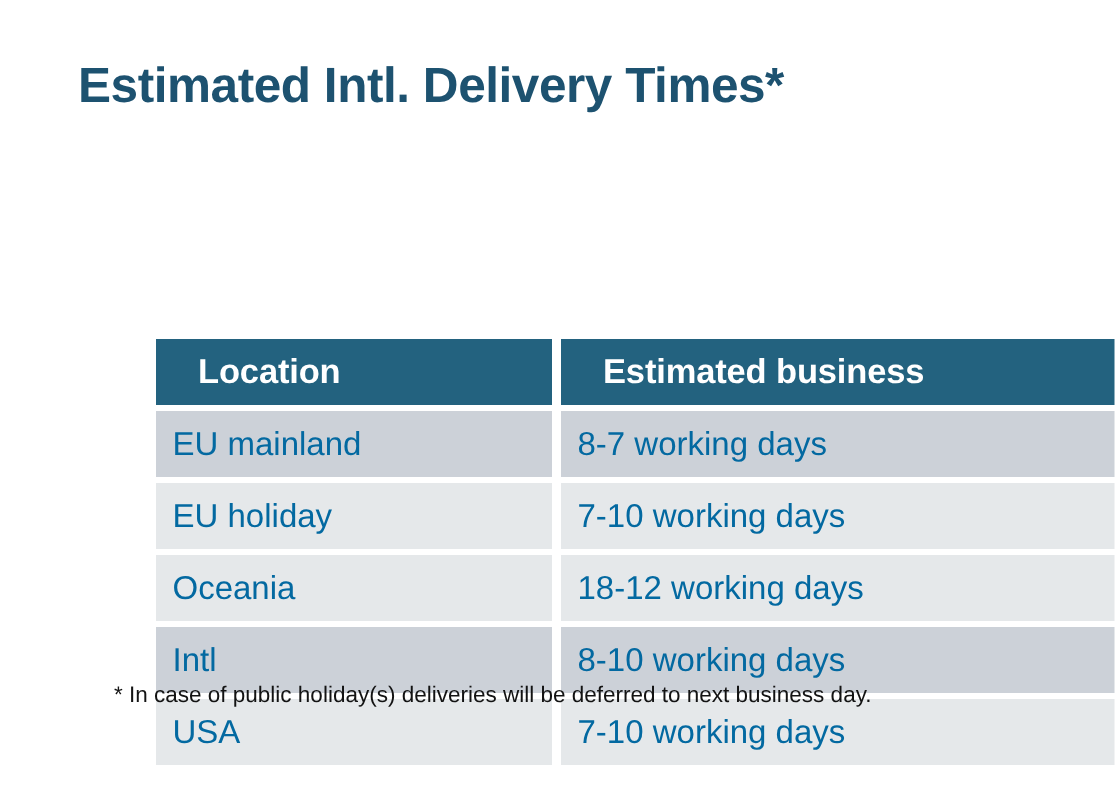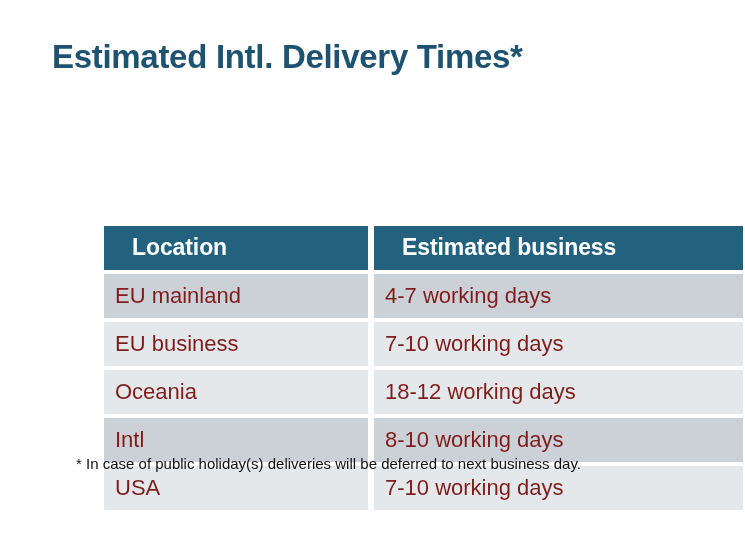--- a/index.html
+++ b/index.html
@@ -62,21 +62,21 @@
     background: #23627f;
     color: #ffffff;
     font-weight: bold;
     height: 44px;
     font-size: 23px;
     letter-spacing: -0.1px;
     padding-left: 28px;
   }
 
   .delivery-table td {
-    color: #7f1d1d;
+    color: #0369a1;
     height: 44px;
     font-weight: normal;
     padding-left: 11px;
   }
 
   .col-location { width: 264px; }
   .col-estimate { width: 369px; }
 
   .row-odd td  { background: #ccd1d8; }
   .row-even td { background: #e5e8ea; }
@@ -105,24 +105,24 @@
       </colgroup>
       <thead>
         <tr>
           <th>Location</th>
           <th>Estimated business</th>
         </tr>
       </thead>
       <tbody>
         <tr class="row-odd">
           <td>EU mainland</td>
-          <td>4-7 working days</td>
+          <td>8-7 working days</td>
         </tr>
         <tr class="row-even">
-          <td>EU business</td>
+          <td>EU holiday</td>
           <td>7-10 working days</td>
         </tr>
         <tr class="row-even">
           <td>Oceania</td>
           <td>18-12 working days</td>
         </tr>
         <tr class="row-odd">
           <td>Intl</td>
           <td>8-10 working days</td>
         </tr>

